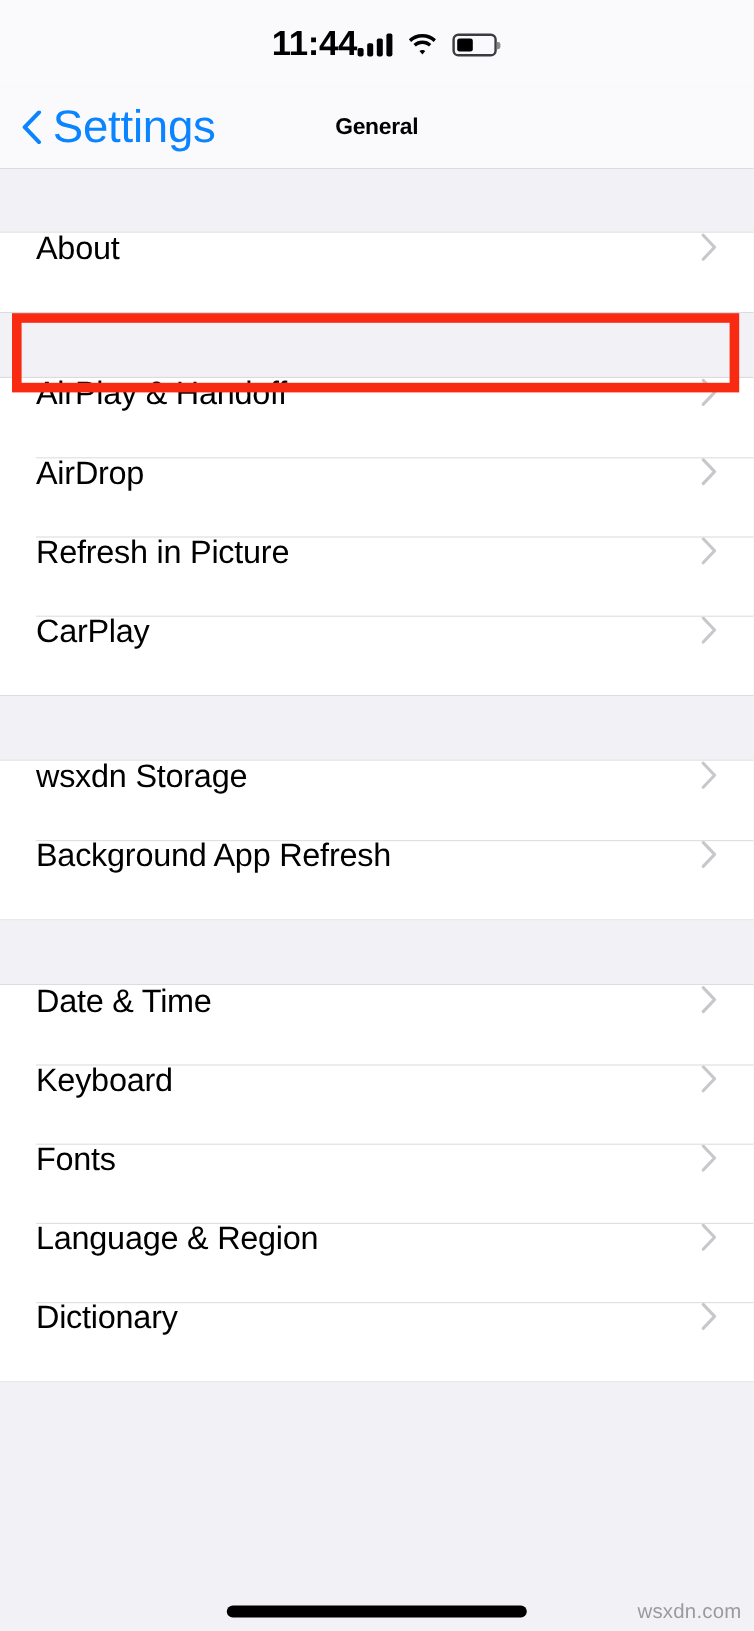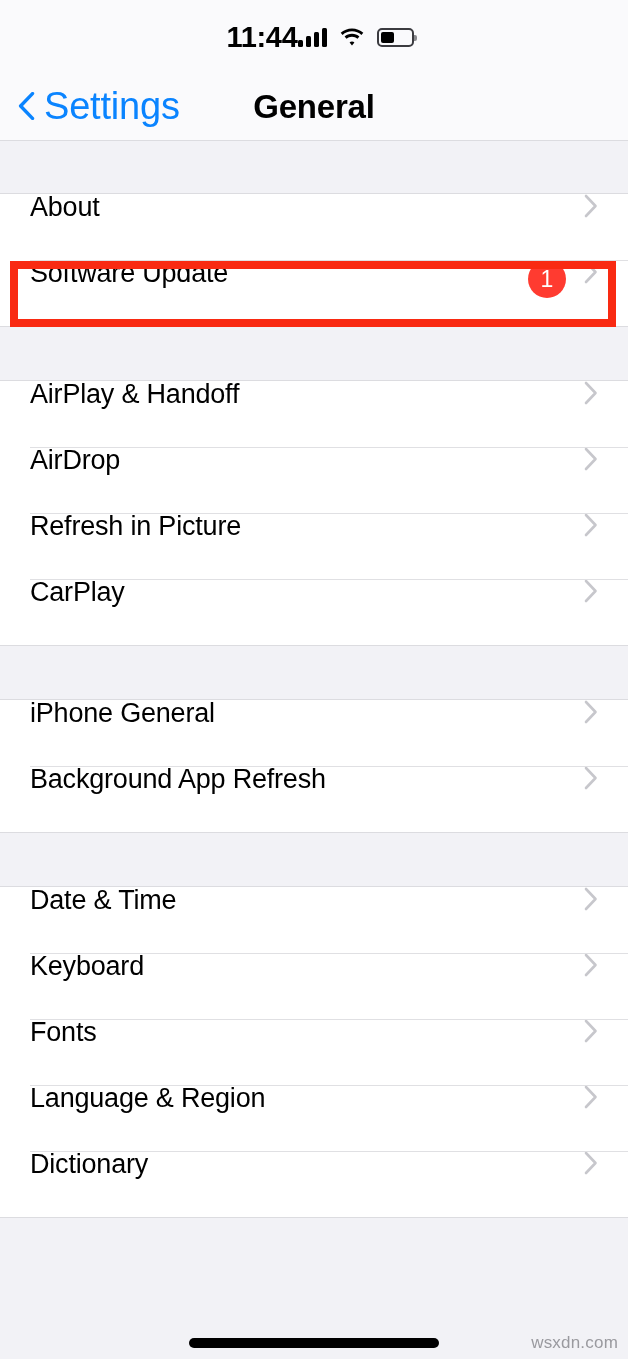--- a/index.html
+++ b/index.html
@@ -120,21 +120,21 @@
     color: #0A84FF;
     letter-spacing: -0.2px;
     line-height: 1;
   }
   .nav-title {
     position: absolute;
     left: 0; right: 0;
     top: 50%;
     transform: translateY(-50%);
     text-align: center;
-    font-size: 33px;
+    font-size: 19px;
     font-weight: bold;
     color: #000;
     letter-spacing: -0.2px;
     line-height: 1;
   }
 
   
   .content {
     position: absolute;
     top: 141px; left: 0;
@@ -282,29 +282,20 @@
         <div class="gap" style="height: 52px;"></div>
         <div class="group">
           <div class="row">
             <div class="row-label">About</div>
             <span>
               <svg class="chevron" viewBox="0 0 14 24">
                 <path d="M2 2l9.5 10L2 22" fill="none" stroke="#C7C7CC" stroke-width="2.6" stroke-linecap="round" stroke-linejoin="round"></path>
               </svg>
             </span>
           </div>
-          <div class="row">
-            <div class="row-label">Software Update</div>
-            <div class="badge">1</div>
-            <span>
-              <svg class="chevron" viewBox="0 0 14 24">
-                <path d="M2 2l9.5 10L2 22" fill="none" stroke="#C7C7CC" stroke-width="2.6" stroke-linecap="round" stroke-linejoin="round"></path>
-              </svg>
-            </span>
-          </div>
         </div>
         <div class="gap" style="height: 53px;"></div>
         <div class="group">
           <div class="row">
             <div class="row-label">AirPlay &amp; Handoff</div>
             <span>
               <svg class="chevron" viewBox="0 0 14 24">
                 <path d="M2 2l9.5 10L2 22" fill="none" stroke="#C7C7CC" stroke-width="2.6" stroke-linecap="round" stroke-linejoin="round"></path>
               </svg>
             </span>
@@ -330,21 +321,21 @@
             <span>
               <svg class="chevron" viewBox="0 0 14 24">
                 <path d="M2 2l9.5 10L2 22" fill="none" stroke="#C7C7CC" stroke-width="2.6" stroke-linecap="round" stroke-linejoin="round"></path>
               </svg>
             </span>
           </div>
         </div>
         <div class="gap" style="height: 53px;"></div>
         <div class="group">
           <div class="row">
-            <div class="row-label">iPhone General</div>
+            <div class="row-label">wsxdn Storage</div>
             <span>
               <svg class="chevron" viewBox="0 0 14 24">
                 <path d="M2 2l9.5 10L2 22" fill="none" stroke="#C7C7CC" stroke-width="2.6" stroke-linecap="round" stroke-linejoin="round"></path>
               </svg>
             </span>
           </div>
           <div class="row">
             <div class="row-label">Background App Refresh</div>
             <span>
               <svg class="chevron" viewBox="0 0 14 24">

